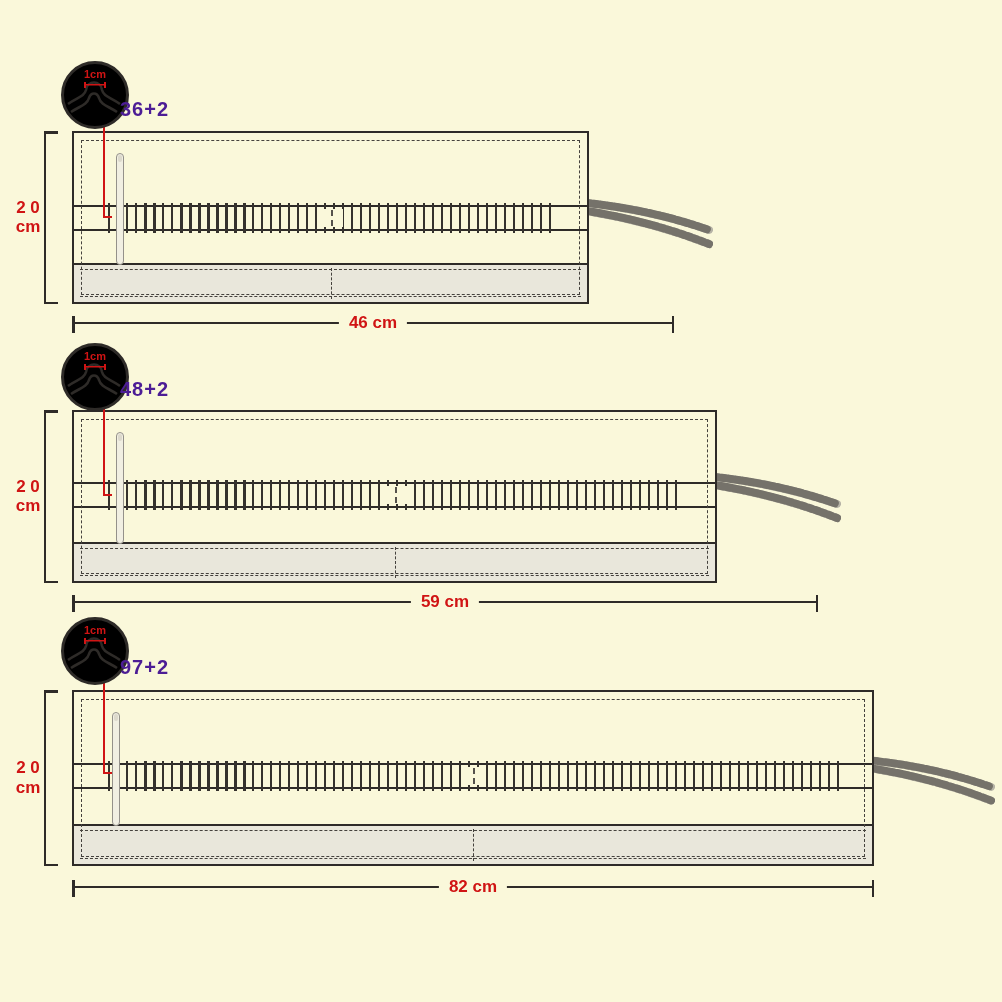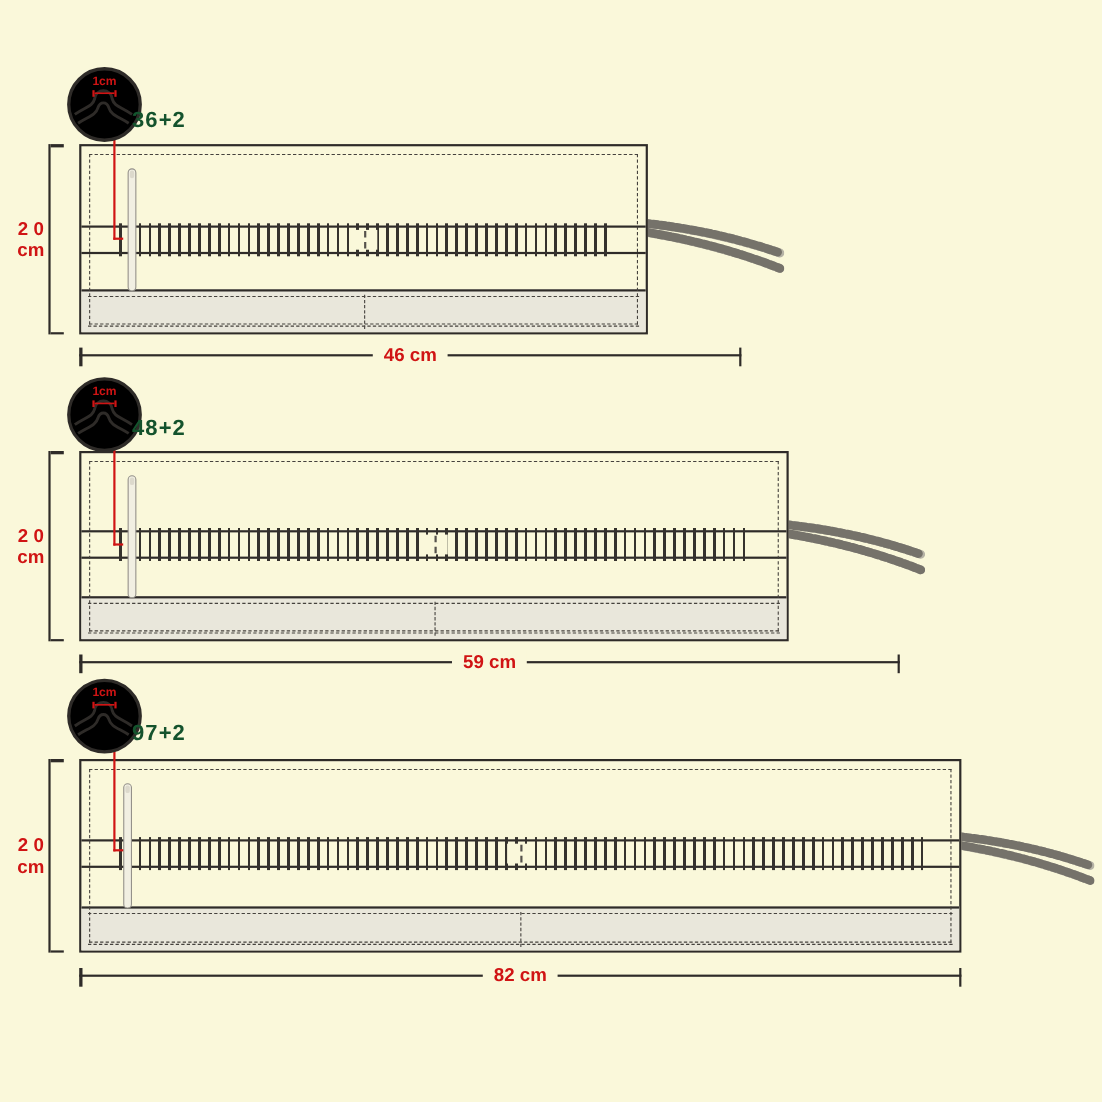--- a/index.html
+++ b/index.html
@@ -25,21 +25,21 @@
   }
   .mini-dim {
     position:absolute; top:18px; left:50%; transform:translateX(-50%);
     width:22px; height:6px;
     border-left:2px solid #d01414; border-right:2px solid #d01414;
     background:linear-gradient(#d01414,#d01414) center/100% 1.5px no-repeat;
   }
 
   .slots-label {
     position:absolute; font-size:20px; font-weight:bold;
-    color:#14532d; z-index:6; letter-spacing:1px;
+    color:#4c1d95; z-index:6; letter-spacing:1px;
   }
 
   .leader { position:absolute; width:2px; background:#d01414; z-index:5; }
   .leader::after {
     content:""; position:absolute; left:0; bottom:0;
     width:9px; height:2px; background:#d01414;
   }
 
   
   .case-body {

